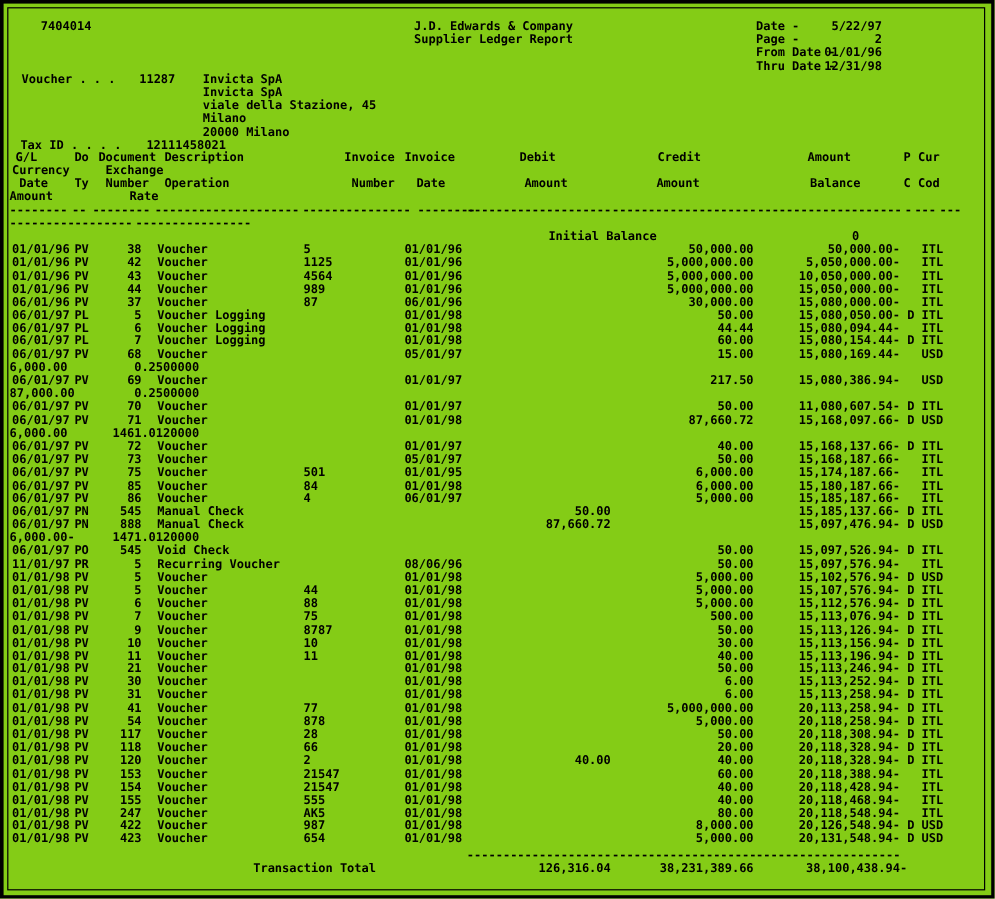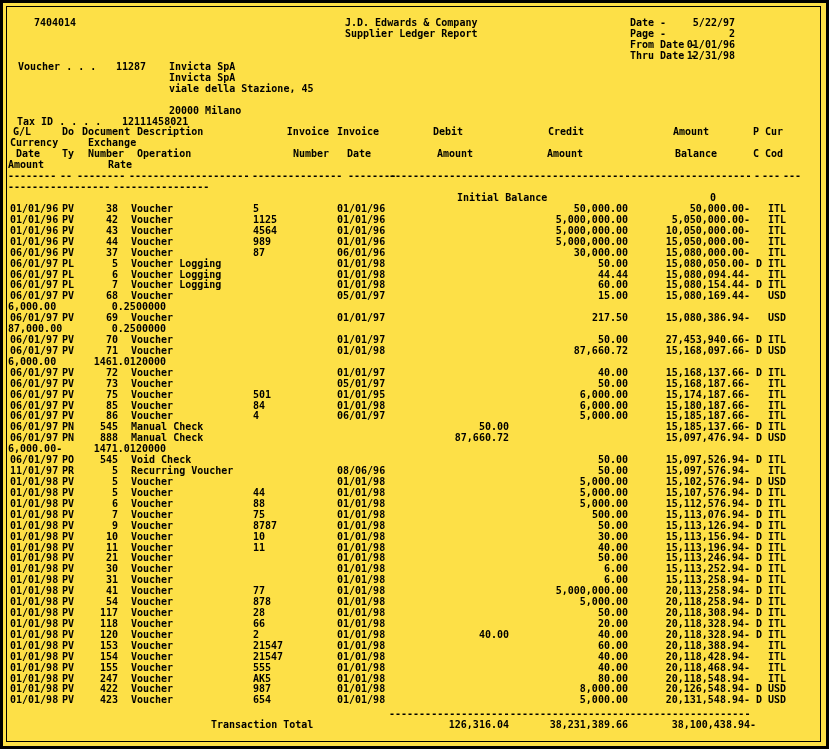--- a/index.html
+++ b/index.html
@@ -1,17 +1,17 @@
 <!DOCTYPE html>
 <html><head>
 <meta charset="utf-8">
 <style>
   html,body{margin:0;padding:0;background:#e8e8e8;}
   .page{
-    position:relative;width:829px;height:749px;background:#fde047;
+    position:relative;width:829px;height:749px;background:#84cc16;
     font-family:"DejaVu Sans Mono","Liberation Mono",monospace;
     font-weight:bold;font-size:10px;color:#000;overflow:hidden;
   }
   .outer-border{position:absolute;inset:0;border:3px solid #000;pointer-events:none;}
   .inner-border{position:absolute;left:6px;top:6px;right:8px;bottom:7px;border:1px solid #000;pointer-events:none;}
   .line{position:absolute;left:0;top:0;width:829px;height:11px;line-height:11px;white-space:pre;}
   .line span{position:absolute;top:0;white-space:pre;display:inline-block;line-height:11px;}
 
   
   .p-repid{left:34px;}
@@ -91,20 +91,23 @@
     <span class="p-suplabel">Voucher . . .</span>
     <span class="p-supnum">11287</span>
     <span class="p-supname">Invicta SpA</span>
   </div>
   <div class="line" style="top:72px">
     <span class="p-supname">Invicta SpA</span>
   </div>
   <div class="line" style="top:83px">
     <span class="p-supname">viale della Stazione, 45</span>
   </div>
+  <div class="line" style="top:94px">
+    <span class="p-supname">Milano</span>
+  </div>
   <div class="line" style="top:105px">
     <span class="p-supname">20000 Milano</span>
   </div>
   <div class="line" style="top:116px">
     <span class="p-taxlabel">Tax ID . . . .</span>
     <span class="p-taxval">12111458021</span>
   </div>
 
   <div class="line" style="top:126px">
     <span class="h-gl">G/L</span>
@@ -169,21 +172,21 @@
       <div class="line" style="top: 224.84px;"><span class="c-date">01/01/96</span><span class="c-ty">PV</span><span class="c-num">43</span><span class="c-desc">Voucher</span><span class="c-inv">4564</span><span class="c-invdt">01/01/96</span><span class="c-credit">5,000,000.00</span><span class="c-bal">10,050,000.00-</span><span class="c-cur">ITL</span></div>
       <div class="line" style="top: 235.76px;"><span class="c-date">01/01/96</span><span class="c-ty">PV</span><span class="c-num">44</span><span class="c-desc">Voucher</span><span class="c-inv">989</span><span class="c-invdt">01/01/96</span><span class="c-credit">5,000,000.00</span><span class="c-bal">15,050,000.00-</span><span class="c-cur">ITL</span></div>
       <div class="line" style="top: 246.68px;"><span class="c-date">06/01/96</span><span class="c-ty">PV</span><span class="c-num">37</span><span class="c-desc">Voucher</span><span class="c-inv">87</span><span class="c-invdt">06/01/96</span><span class="c-credit">30,000.00</span><span class="c-bal">15,080,000.00-</span><span class="c-cur">ITL</span></div>
       <div class="line" style="top: 257.6px;"><span class="c-date">06/01/97</span><span class="c-ty">PL</span><span class="c-num">5</span><span class="c-desc">Voucher Logging</span><span class="c-invdt">01/01/98</span><span class="c-credit">50.00</span><span class="c-bal">15,080,050.00-</span><span class="c-pc">D</span><span class="c-cur">ITL</span></div>
       <div class="line" style="top: 268.52px;"><span class="c-date">06/01/97</span><span class="c-ty">PL</span><span class="c-num">6</span><span class="c-desc">Voucher Logging</span><span class="c-invdt">01/01/98</span><span class="c-credit">44.44</span><span class="c-bal">15,080,094.44-</span><span class="c-cur">ITL</span></div>
       <div class="line" style="top: 279.44px;"><span class="c-date">06/01/97</span><span class="c-ty">PL</span><span class="c-num">7</span><span class="c-desc">Voucher Logging</span><span class="c-invdt">01/01/98</span><span class="c-credit">60.00</span><span class="c-bal">15,080,154.44-</span><span class="c-pc">D</span><span class="c-cur">ITL</span></div>
       <div class="line" style="top: 290.36px;"><span class="c-date">06/01/97</span><span class="c-ty">PV</span><span class="c-num">68</span><span class="c-desc">Voucher</span><span class="c-invdt">05/01/97</span><span class="c-credit">15.00</span><span class="c-bal">15,080,169.44-</span><span class="c-cur">USD</span></div>
       <div class="line" style="top: 301.28px;"><span class="c-examt">6,000.00</span><span class="c-exrate">0.2500000</span></div>
       <div class="line" style="top: 312.2px;"><span class="c-date">06/01/97</span><span class="c-ty">PV</span><span class="c-num">69</span><span class="c-desc">Voucher</span><span class="c-invdt">01/01/97</span><span class="c-credit">217.50</span><span class="c-bal">15,080,386.94-</span><span class="c-cur">USD</span></div>
       <div class="line" style="top: 323.12px;"><span class="c-examt">87,000.00</span><span class="c-exrate">0.2500000</span></div>
-      <div class="line" style="top: 334.04px;"><span class="c-date">06/01/97</span><span class="c-ty">PV</span><span class="c-num">70</span><span class="c-desc">Voucher</span><span class="c-invdt">01/01/97</span><span class="c-credit">50.00</span><span class="c-bal">27,453,940.66-</span><span class="c-pc">D</span><span class="c-cur">ITL</span></div>
+      <div class="line" style="top: 334.04px;"><span class="c-date">06/01/97</span><span class="c-ty">PV</span><span class="c-num">70</span><span class="c-desc">Voucher</span><span class="c-invdt">01/01/97</span><span class="c-credit">50.00</span><span class="c-bal">11,080,607.54-</span><span class="c-pc">D</span><span class="c-cur">ITL</span></div>
       <div class="line" style="top: 344.96px;"><span class="c-date">06/01/97</span><span class="c-ty">PV</span><span class="c-num">71</span><span class="c-desc">Voucher</span><span class="c-invdt">01/01/98</span><span class="c-credit">87,660.72</span><span class="c-bal">15,168,097.66-</span><span class="c-pc">D</span><span class="c-cur">USD</span></div>
       <div class="line" style="top: 355.88px;"><span class="c-examt">6,000.00</span><span class="c-exrate">1461.0120000</span></div>
       <div class="line" style="top: 366.8px;"><span class="c-date">06/01/97</span><span class="c-ty">PV</span><span class="c-num">72</span><span class="c-desc">Voucher</span><span class="c-invdt">01/01/97</span><span class="c-credit">40.00</span><span class="c-bal">15,168,137.66-</span><span class="c-pc">D</span><span class="c-cur">ITL</span></div>
       <div class="line" style="top: 377.72px;"><span class="c-date">06/01/97</span><span class="c-ty">PV</span><span class="c-num">73</span><span class="c-desc">Voucher</span><span class="c-invdt">05/01/97</span><span class="c-credit">50.00</span><span class="c-bal">15,168,187.66-</span><span class="c-cur">ITL</span></div>
       <div class="line" style="top: 388.64px;"><span class="c-date">06/01/97</span><span class="c-ty">PV</span><span class="c-num">75</span><span class="c-desc">Voucher</span><span class="c-inv">501</span><span class="c-invdt">01/01/95</span><span class="c-credit">6,000.00</span><span class="c-bal">15,174,187.66-</span><span class="c-cur">ITL</span></div>
       <div class="line" style="top: 399.56px;"><span class="c-date">06/01/97</span><span class="c-ty">PV</span><span class="c-num">85</span><span class="c-desc">Voucher</span><span class="c-inv">84</span><span class="c-invdt">01/01/98</span><span class="c-credit">6,000.00</span><span class="c-bal">15,180,187.66-</span><span class="c-cur">ITL</span></div>
       <div class="line" style="top: 410.48px;"><span class="c-date">06/01/97</span><span class="c-ty">PV</span><span class="c-num">86</span><span class="c-desc">Voucher</span><span class="c-inv">4</span><span class="c-invdt">06/01/97</span><span class="c-credit">5,000.00</span><span class="c-bal">15,185,187.66-</span><span class="c-cur">ITL</span></div>
       <div class="line" style="top: 421.4px;"><span class="c-date">06/01/97</span><span class="c-ty">PN</span><span class="c-num">545</span><span class="c-desc">Manual Check</span><span class="c-debit">50.00</span><span class="c-bal">15,185,137.66-</span><span class="c-pc">D</span><span class="c-cur">ITL</span></div>
       <div class="line" style="top: 432.32px;"><span class="c-date">06/01/97</span><span class="c-ty">PN</span><span class="c-num">888</span><span class="c-desc">Manual Check</span><span class="c-debit">87,660.72</span><span class="c-bal">15,097,476.94-</span><span class="c-pc">D</span><span class="c-cur">USD</span></div>
       <div class="line" style="top: 443.24px;"><span class="c-examt">6,000.00-</span><span class="c-exrate">1471.0120000</span></div>

